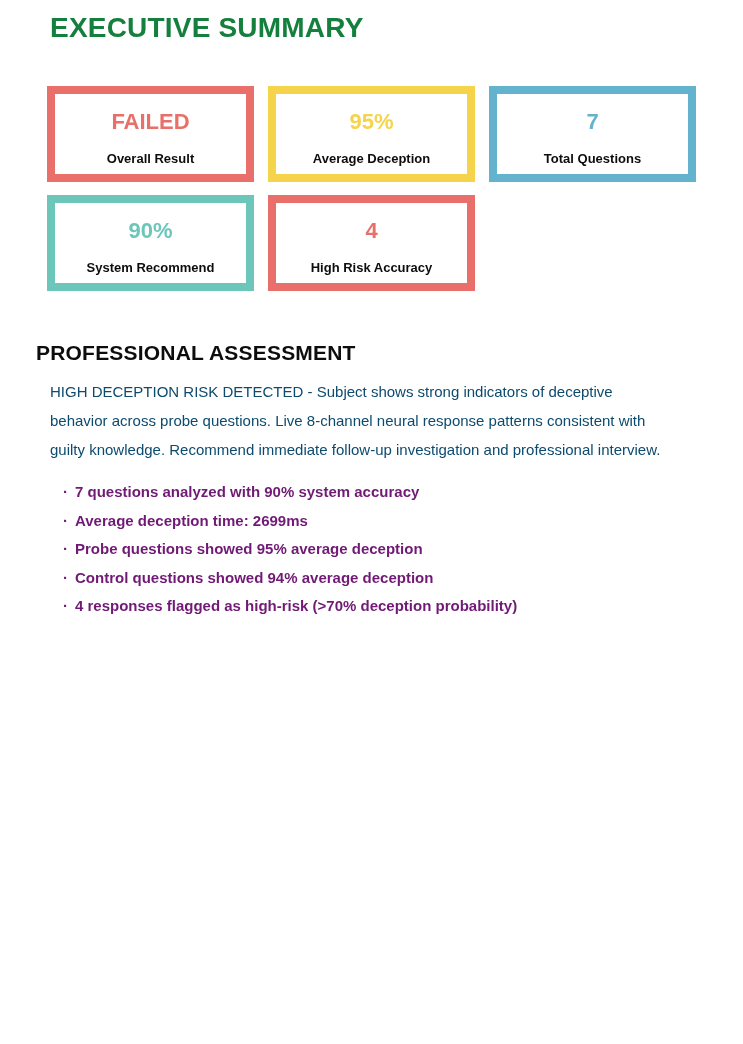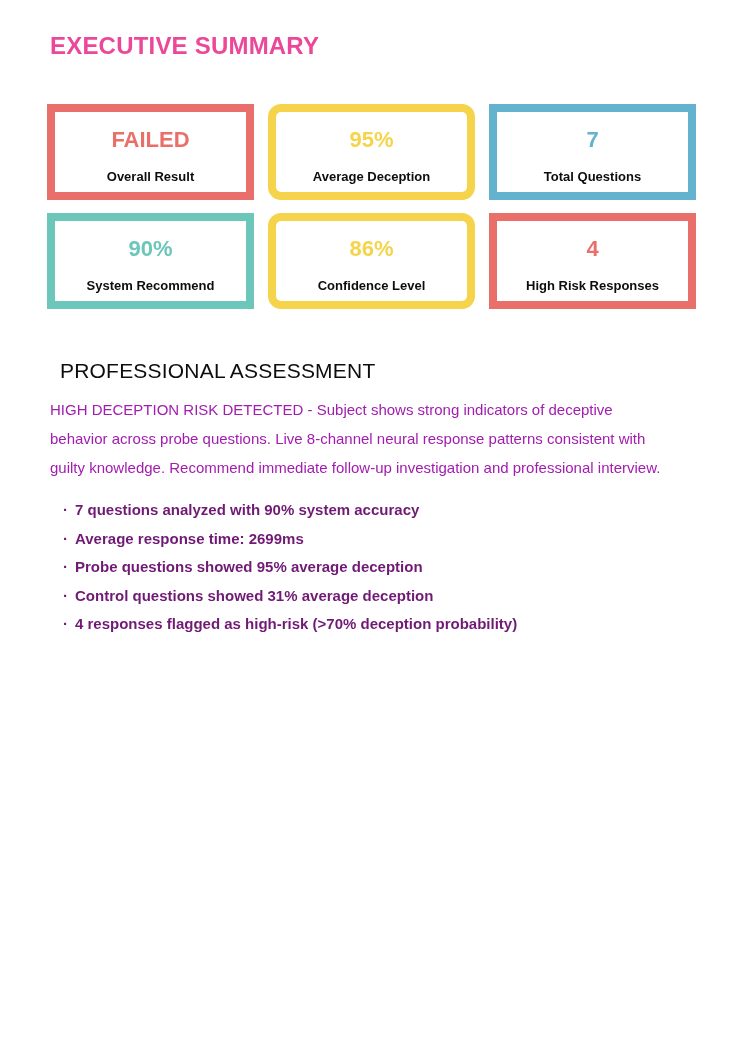--- a/index.html
+++ b/index.html
@@ -6,23 +6,23 @@
   html, body { background: #ffffff; }
   body {
     width: 743px; height: 1044px;
     position: relative; overflow: hidden;
     font-family: "Liberation Sans", sans-serif;
     color: #111;
   }
   .page { width: 100%; height: 100%; position: relative; }
 
   .doc-title {
-    margin: 32px 47px 0 50px;
-    font-size: 24px; font-weight: bold; line-height: 28px;
-    letter-spacing: 0.2px; color: #ec4899;
+    margin: 14px 47px 0 50px;
+    font-size: 28px; font-weight: bold; line-height: 28px;
+    letter-spacing: 0.2px; color: #15803d;
   }
 
   .cards-grid {
     margin: 44px 47px 0 47px;
     display: grid;
     grid-template-columns: repeat(3, 207px);
     grid-auto-rows: 96px;
     column-gap: 14px; row-gap: 13px;
   }
   .stat-card {
@@ -30,37 +30,37 @@
     border: 8px solid #ccc;
     display: flex; flex-direction: column;
     align-items: center; justify-content: center;
     padding-top: 8px;
   }
   .stat-value { font-size: 22px; font-weight: bold; line-height: 22px; }
   .stat-label { font-size: 13px; font-weight: bold; color: #0d0d0d; margin-top: 18px; }
 
   .stat-card[data-color="red"]    { border-color: var(--red); }
   .stat-card[data-color="red"]    .stat-value { color: var(--red); }
-  .stat-card[data-color="yellow"] { border-color: var(--yellow); border-radius: 13px; }
+  .stat-card[data-color="yellow"] { border-color: var(--yellow); }
   .stat-card[data-color="yellow"] .stat-value { color: var(--yellow); }
   .stat-card[data-color="blue"]   { border-color: var(--blue); }
   .stat-card[data-color="blue"]   .stat-value { color: var(--blue); }
   .stat-card[data-color="teal"]   { border-color: var(--teal); text-align: center; }
   .stat-card[data-color="teal"]   .stat-value { color: var(--teal); }
 
   .section-heading {
-    margin: 51px 50px 0 60px;
-    font-size: 21px; font-weight: normal; line-height: 21px;
+    margin: 51px 50px 0 36px;
+    font-size: 21px; font-weight: bold; line-height: 21px;
     color: #0d0d0d; letter-spacing: 0.2px;
   }
   .section-heading.findings { margin-top: 19px; }
 
   .assessment-body {
     margin: 14px 70px 0 50px;
-    font-size: 15px; line-height: 29px; color: #a21caf;
+    font-size: 15px; line-height: 29px; color: #0c4a6e;
   }
 
   .findings-list {
     margin: 20px 50px 0 63px;
     list-style: none;
   }
   .findings-list li {
     font-size: 15px; font-weight: bold; line-height: 16.5px;
     color: #701a75;
     margin-bottom: 12px;
@@ -89,36 +89,32 @@
       <div class="stat-label">Average Deception</div>
     </div>
     <div class="stat-card" data-color="blue">
       <div class="stat-value">7</div>
       <div class="stat-label">Total Questions</div>
     </div>
     <div class="stat-card" data-color="teal">
       <div class="stat-value">90%</div>
       <div class="stat-label">System Recommend</div>
     </div>
-    <div class="stat-card" data-color="yellow">
-      <div class="stat-value">86%</div>
-      <div class="stat-label">Confidence Level</div>
-    </div>
     <div class="stat-card" data-color="red">
       <div class="stat-value">4</div>
-      <div class="stat-label">High Risk Responses</div>
+      <div class="stat-label">High Risk Accuracy</div>
     </div>
   </div>
 
   <h2 class="section-heading">PROFESSIONAL ASSESSMENT</h2>
   <p class="assessment-body">HIGH DECEPTION RISK DETECTED - Subject shows strong indicators of deceptive behavior across probe questions. Live 8-channel neural response patterns consistent with guilty knowledge. Recommend immediate follow-up investigation and professional interview.</p>
 
   <ul class="findings-list">
     <li><span class="bullet-dot">·</span><span>7 questions analyzed with 90% system accuracy</span></li>
-    <li><span class="bullet-dot">·</span><span>Average response time: 2699ms</span></li>
+    <li><span class="bullet-dot">·</span><span>Average deception time: 2699ms</span></li>
     <li><span class="bullet-dot">·</span><span>Probe questions showed 95% average deception</span></li>
-    <li><span class="bullet-dot">·</span><span>Control questions showed 31% average deception</span></li>
+    <li><span class="bullet-dot">·</span><span>Control questions showed 94% average deception</span></li>
     <li><span class="bullet-dot">·</span><span>4 responses flagged as high-risk (&gt;70% deception probability)</span></li>
   </ul>
 
   <div class="page-footer">Page 2 of 4</div>
 
 </div>
 
 </body></html>

